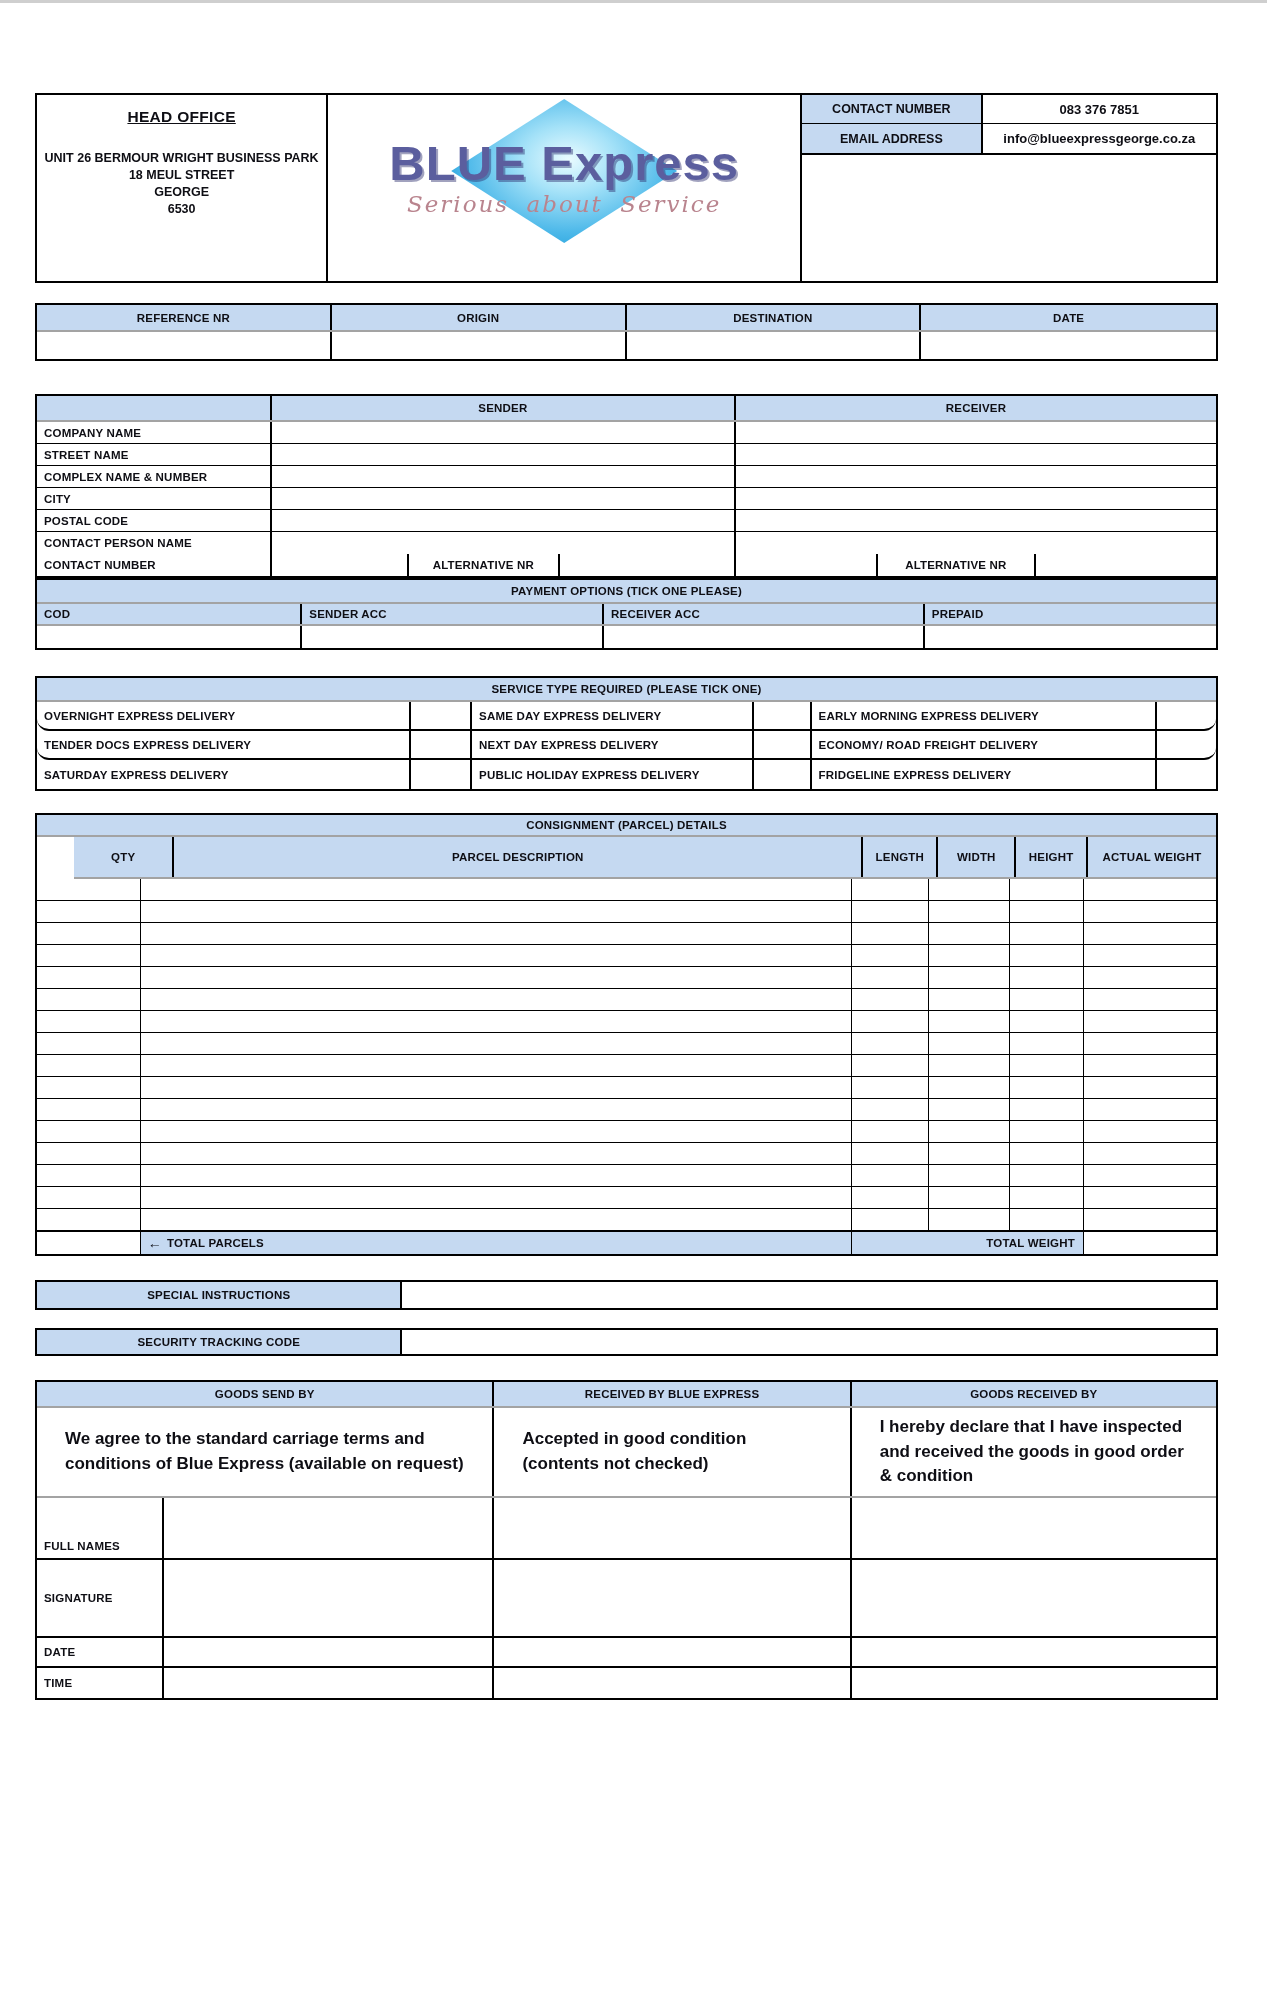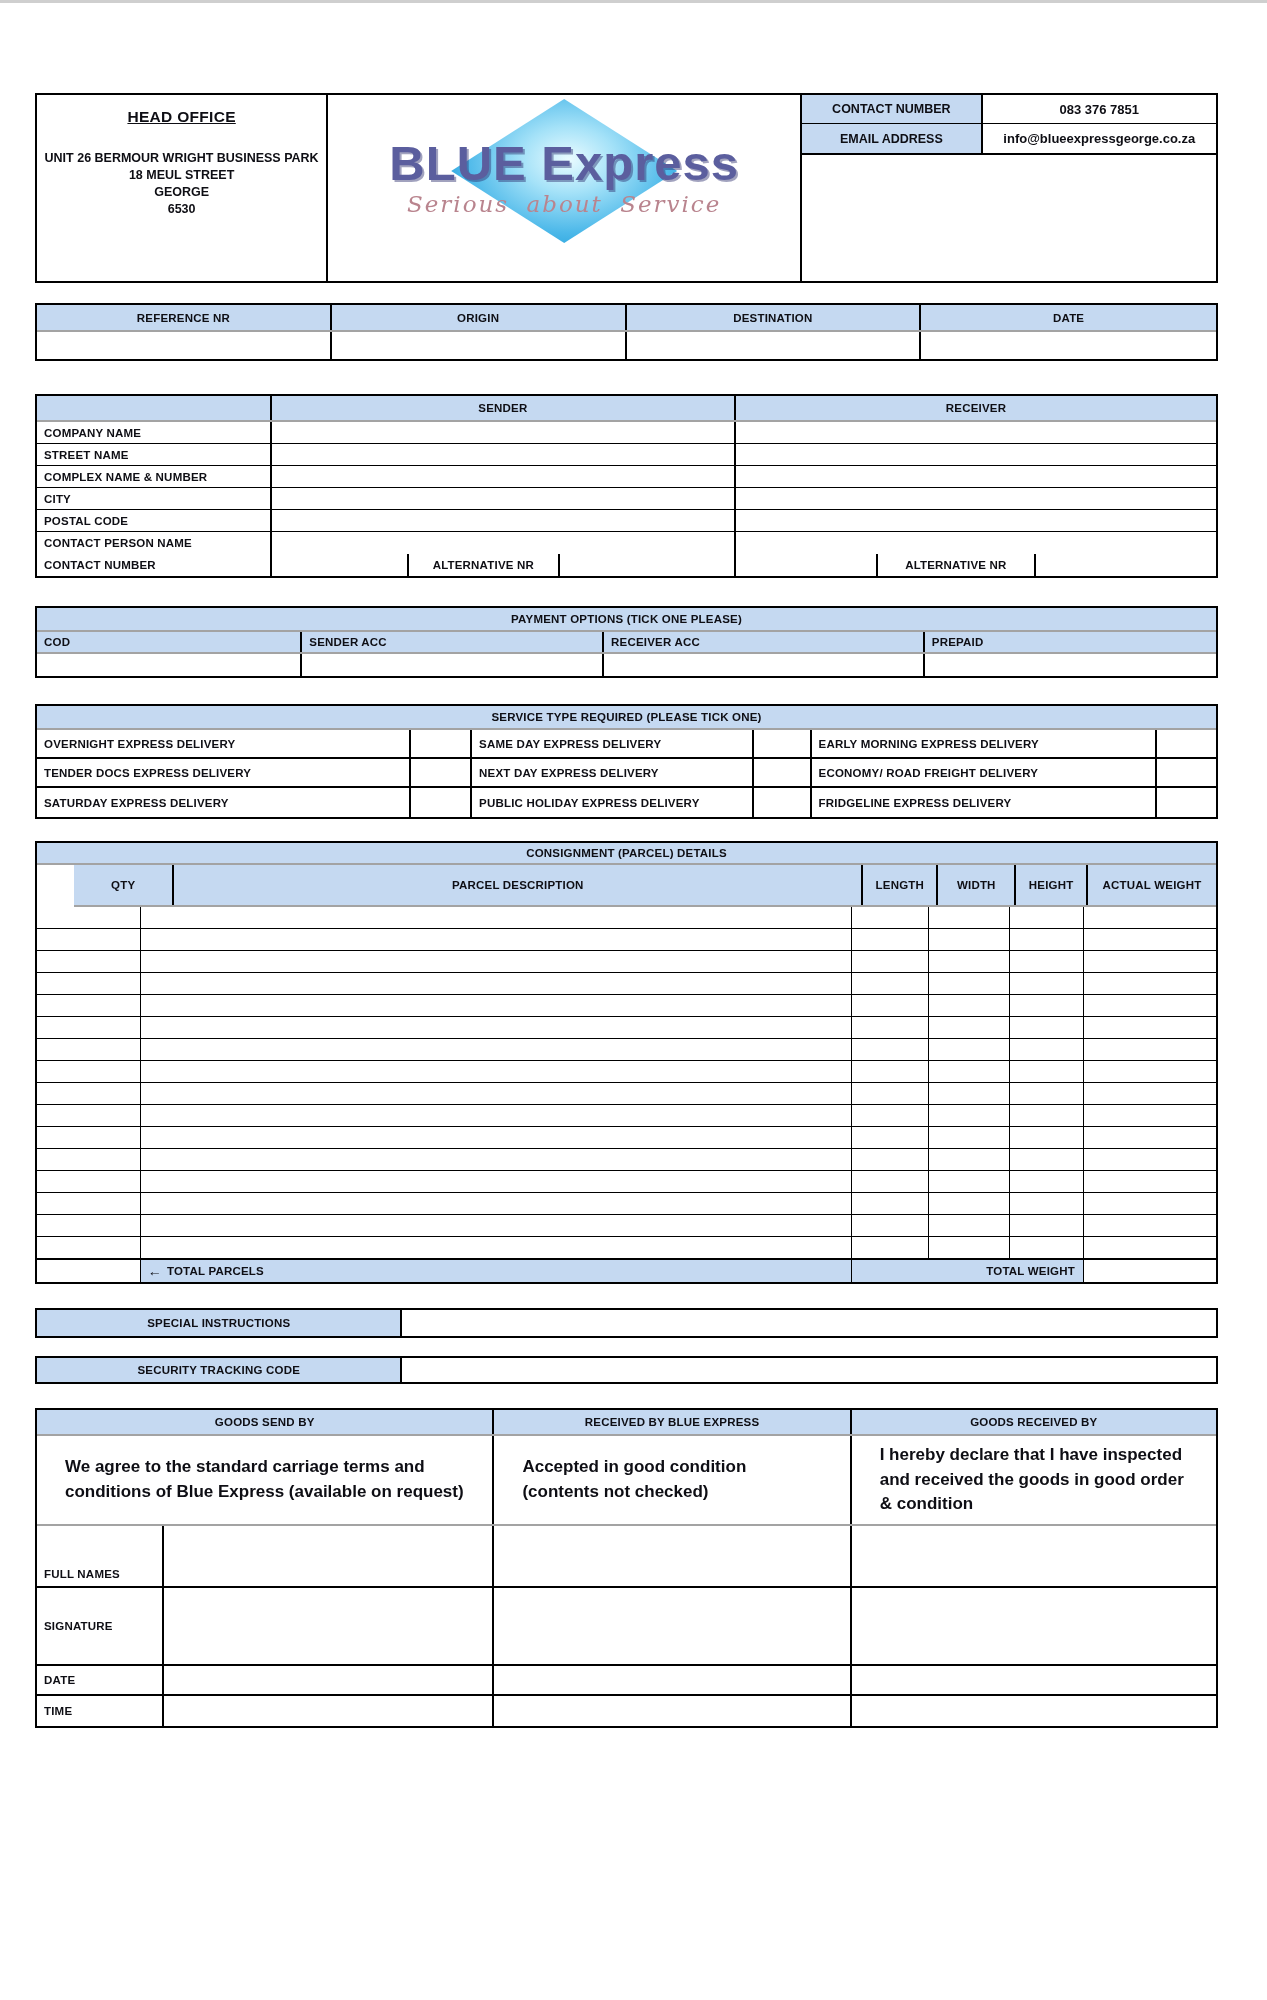--- a/index.html
+++ b/index.html
@@ -59,30 +59,30 @@
   .prow { display:flex; height: 22px; border-bottom: 1px solid #000; }
   .prow:last-child { border-bottom: none; }
   .p-label { width: 19.9%; }
   .p-send { width: 39.4%; }
   .p-recv { width: 40.7%; }
   .sub { display:flex; height:100%; align-items:stretch; }
   .sub .cell { height: 100%; }
   .alt1 { width: 29.6%; } .alt2 { width: 32.8%; } .alt3 { width: 37.6%; }
 
   
-  .payment { margin-top: 28px; }
+  .payment { }
   .pay-title { height: 24px; }
   .pay-opts { height: 22px; }
   .pay-blank { height: 22px; }
   .pc1 { width: 22.5%; } .pc2 { width: 25.6%; } .pc3 { width: 27.2%; } .pc4 { width: 24.7%; }
 
   
   .service { margin-top: 26px; }
   .svc-title { height: 24px; }
-  .srow { display:flex; height: 29px; border-bottom: 2px solid #000; }
+  .srow { display:flex; height: 29px; border-bottom: 2px solid #000; border-radius: 12px; }
   .srow:last-child { border-bottom: none; }
   .sv-l1 { width: 31.7%; } .sv-t1 { width: 5.2%; }
   .sv-l2 { width: 23.9%; } .sv-t2 { width: 4.9%; }
   .sv-l3 { width: 29.3%; } .sv-t3 { width: 5.0%; }
 
   
   .consign { margin-top: 22px; }
   .cons-title { height: 22px; }
   .cons-head { height: 42px; margin-left: 37px; }
   .cons-head .cell { justify-content: center; text-align: center; }

